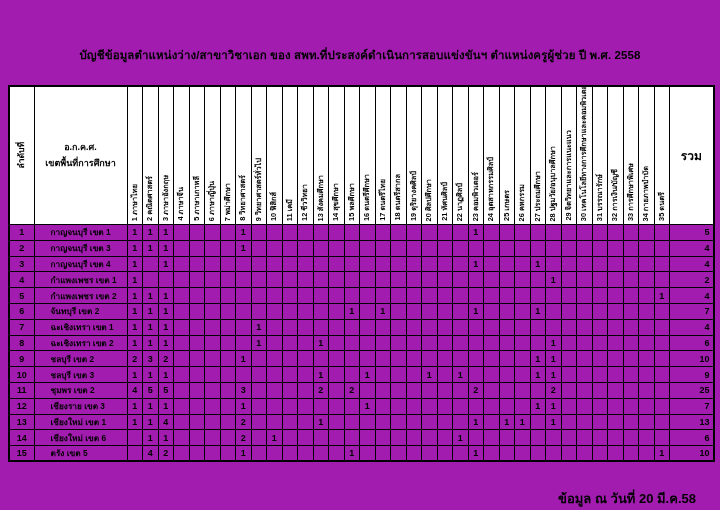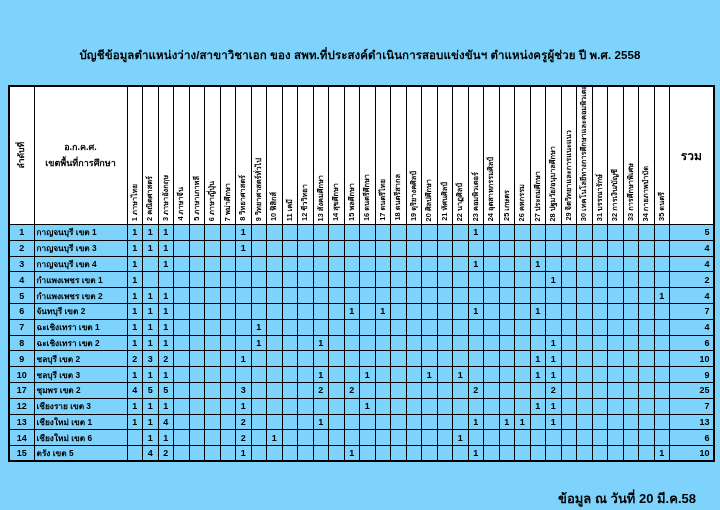--- a/index.html
+++ b/index.html
@@ -1,18 +1,18 @@
 <!DOCTYPE html>
 <html><head>
 <meta charset="utf-8">
 <style>
   * { box-sizing: border-box; }
   html, body { margin: 0; padding: 0; background: #fff; }
   body { width: 720px; height: 510px; font-family: "Liberation Sans", sans-serif; color: #000; }
-  .page { position: relative; width: 720px; height: 510px; overflow: hidden; background: #7dd3fc; }
+  .page { position: relative; width: 720px; height: 510px; overflow: hidden; background: #a21caf; }
 
   .title { position: absolute; top: 46px; left: 0; width: 100%; text-align: center;
            font-size: 11.5px; font-weight: bold; letter-spacing: 0.1px; }
 
   table.grid { position: absolute; left: 8px; top: 85px; width: 704px;
                border-collapse: collapse; table-layout: fixed;
                border: 2px solid #000; }
   .grid th, .grid td { border: 1px solid #000; padding: 0; overflow: hidden; }
 
   col.col-index { width: 25px; }
@@ -32,21 +32,21 @@
   .h-total { vertical-align: middle; text-align: center; font-size: 12px; font-weight: bold; }
   .h-subject { overflow: visible; }
   .h-subject.tall { position: relative; }
   .h-subject.tall::before { content: ""; position: absolute; left: -1px; right: -1px;
            top: -11px; height: 11px; border: 1px solid #000; border-bottom: none;
            background: #fff; z-index: 0; }
   .h-subject.tall .hcell { position: relative; z-index: 1; }
 
   tbody td { height: 15.8px; font-size: 9px; font-weight: bold; }
   td.no { text-align: center; }
-  td.district { text-align: left; padding-left: 2px; font-size: 8.3px; white-space: nowrap; margin-left: 48px; }
+  td.district { text-align: left; padding-left: 16px; font-size: 8.3px; white-space: nowrap; margin-left: 48px; }
   td.val { text-align: center; }
   td.total { text-align: right; padding-right: 3px; }
 
   .footer { position: absolute; top: 488px; right: 24px; font-size: 13px; font-weight: bold; }
 </style>
 </head>
 <body>
 
 <div class="page">
   <div class="title">บัญชีข้อมูลตำแหน่งว่าง/สาขาวิชาเอก ของ สพท.ที่ประสงค์ดำเนินการสอบแข่งขันฯ ตำแหน่งครูผู้ช่วย ปี พ.ศ. 2558</div>
@@ -680,21 +680,21 @@
           <td class="val"></td>
           <td class="val"></td>
           <td class="val"></td>
           <td class="val"></td>
           <td class="val"></td>
           <td class="val"></td>
           <td class="val"></td>
           <td class="total">9</td>
         </tr>
         <tr>
-          <td class="no">17</td>
+          <td class="no">11</td>
           <td class="district">ชุมพร เขต 2</td>
           <td class="val">4</td>
           <td class="val">5</td>
           <td class="val">5</td>
           <td class="val"></td>
           <td class="val"></td>
           <td class="val"></td>
           <td class="val"></td>
           <td class="val">3</td>
           <td class="val"></td>

